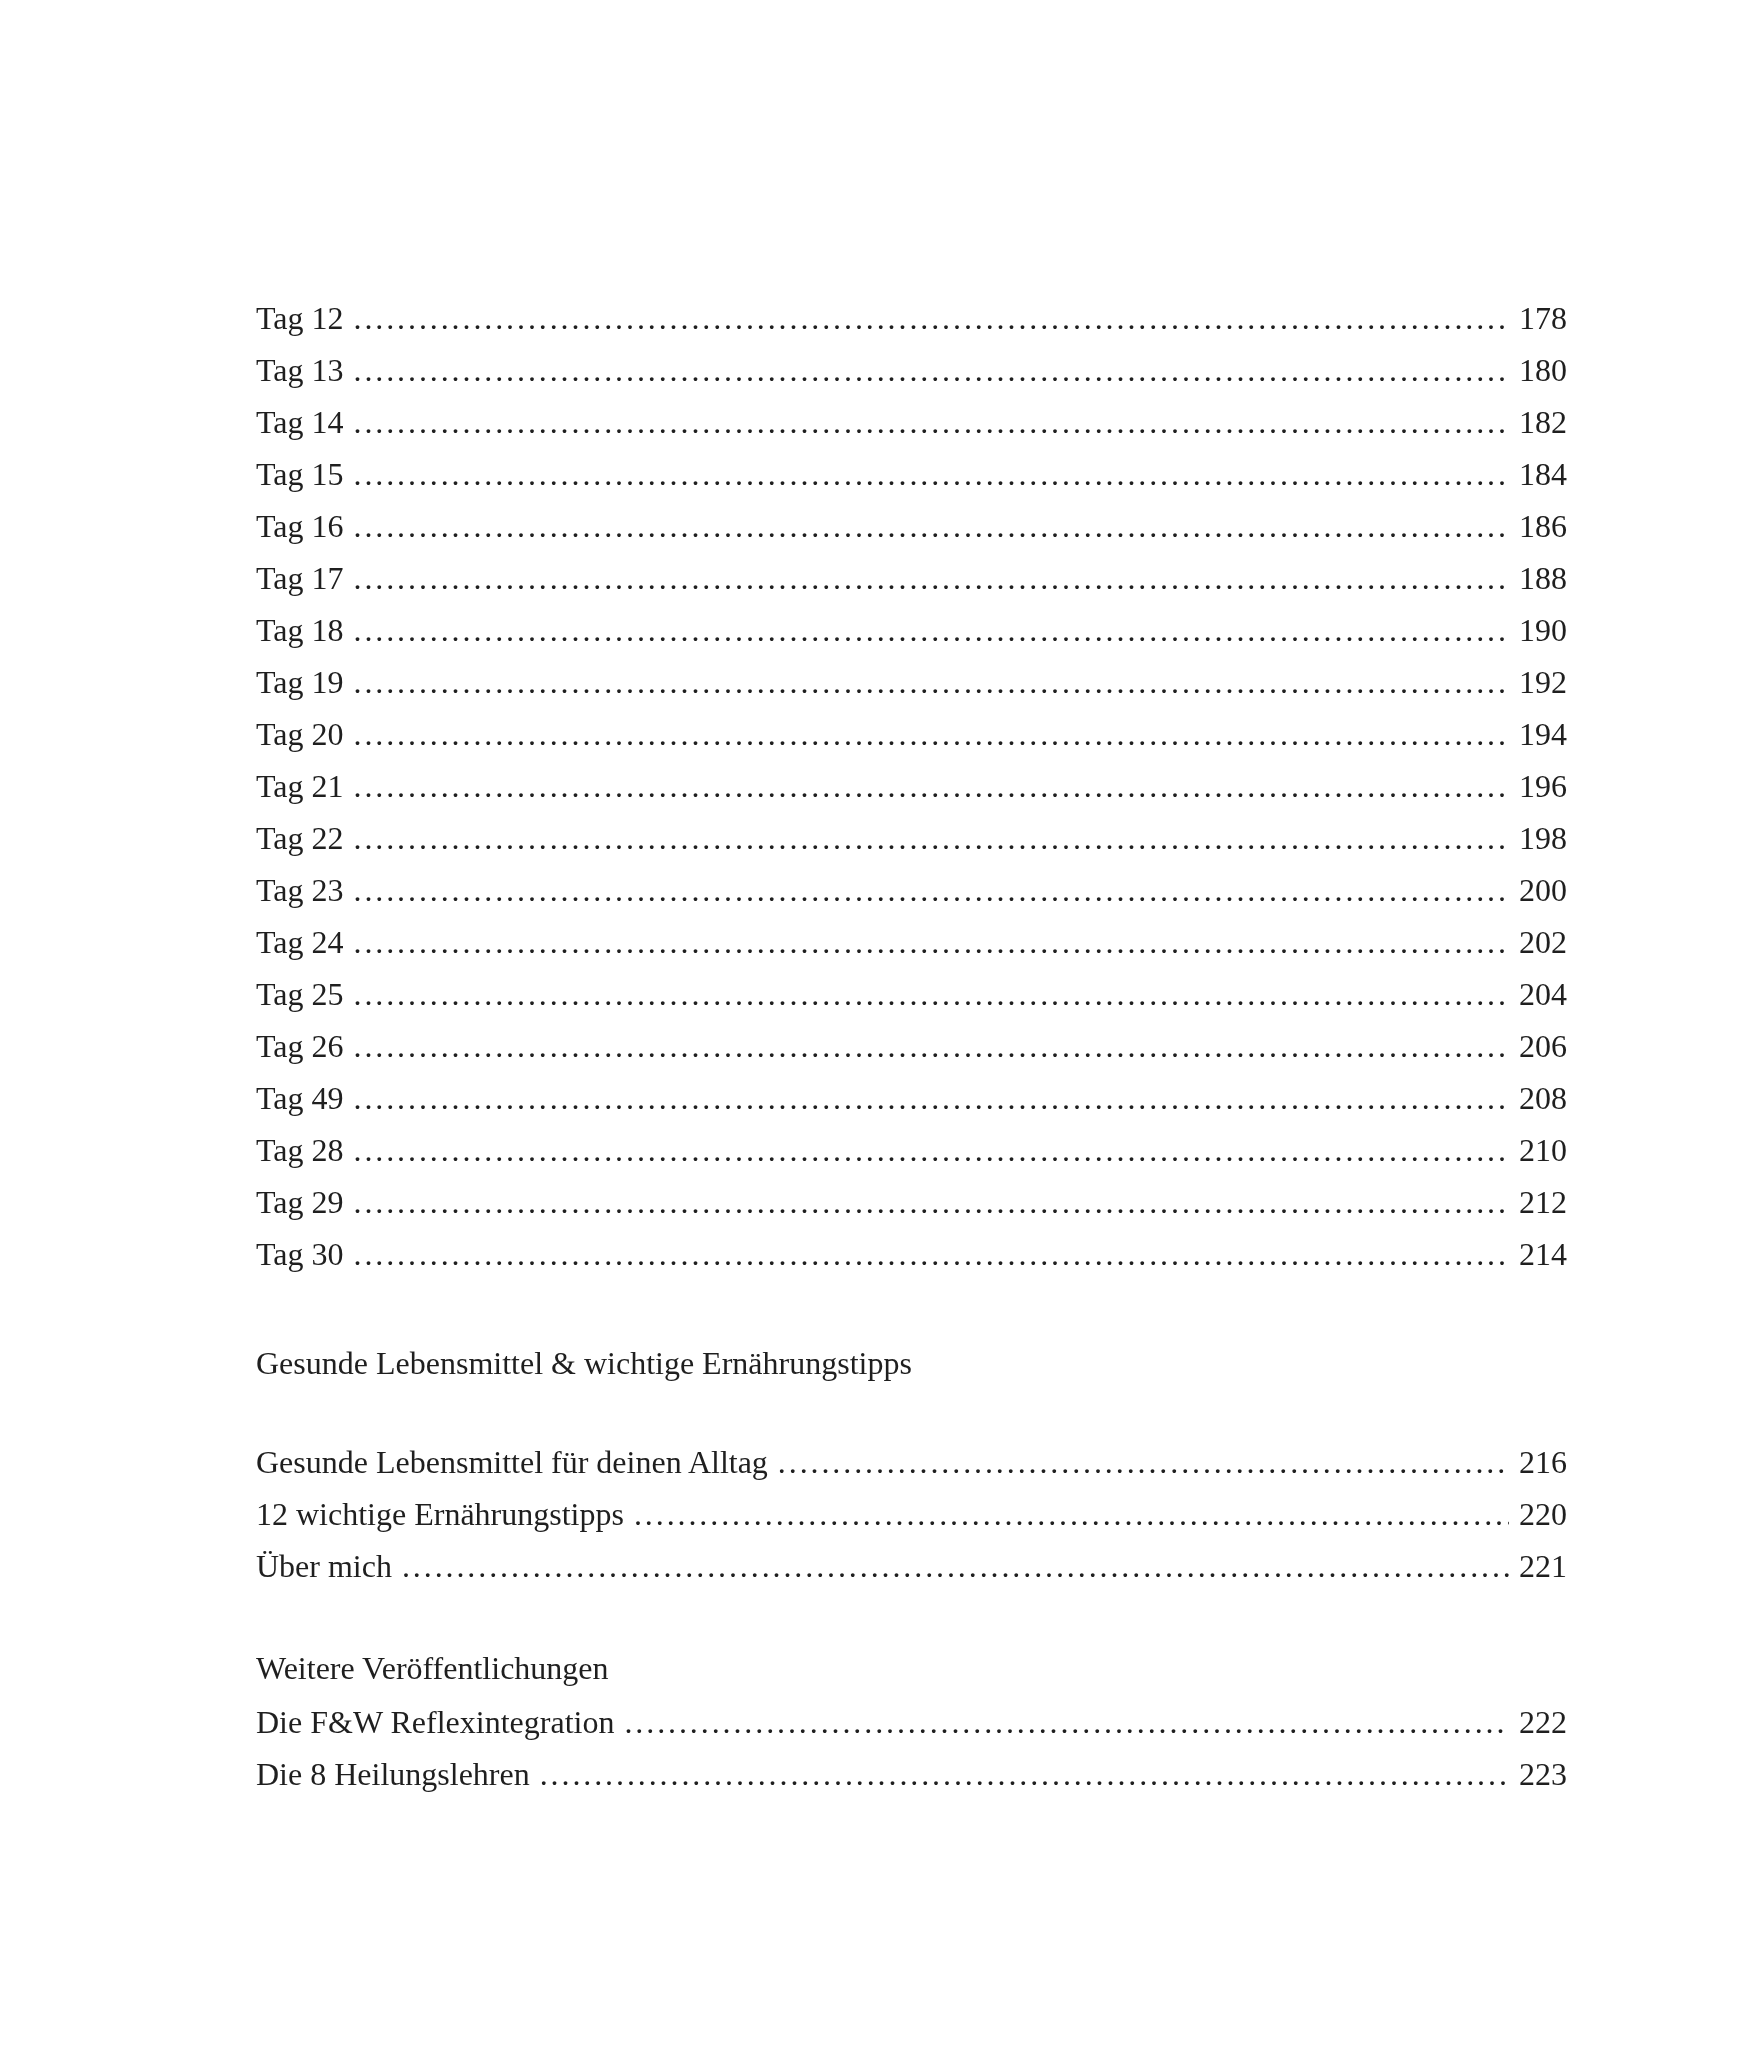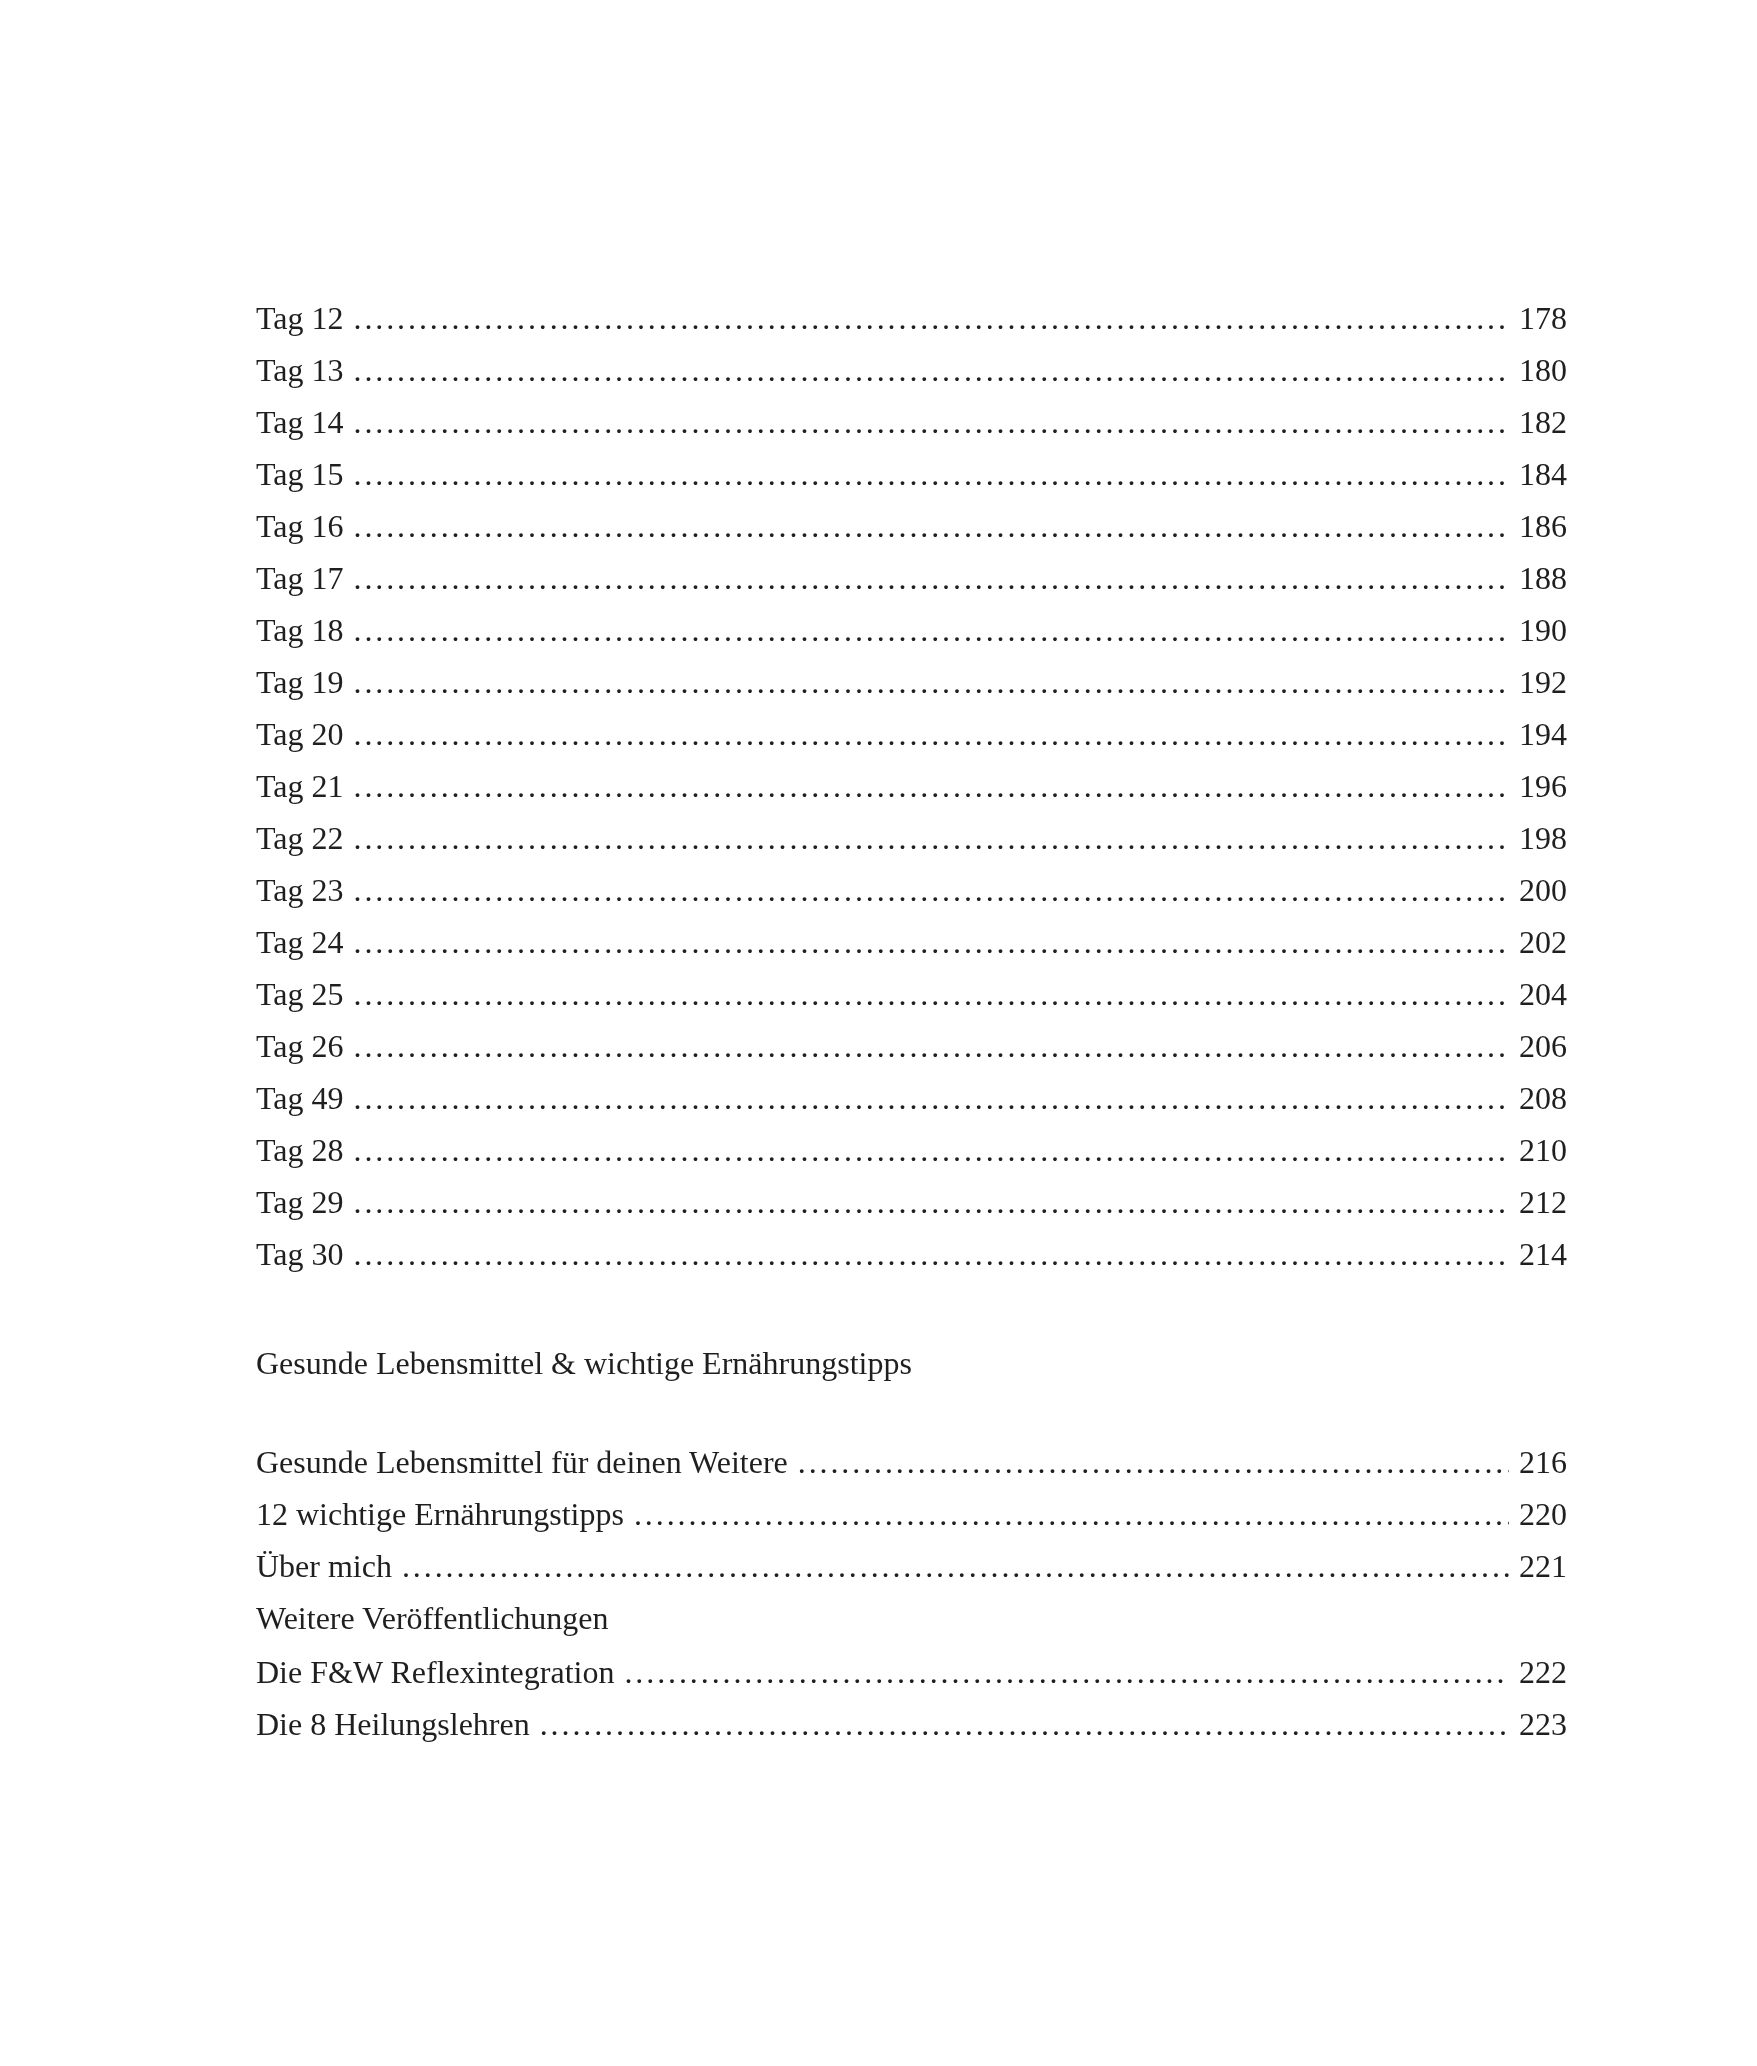--- a/index.html
+++ b/index.html
@@ -53,21 +53,21 @@
     align-items: flex-end;
     height: 52px;
     line-height: 52px;
     font-size: 32px;
     white-space: nowrap;
   }
   
   .gap-heading1  { margin-top: 57px; }
   .gap-food      { margin-top: 47px; }
   .gap-about     { }
-  .gap-heading2  { }
+  .gap-heading2  { margin-top: 50px; }
   .gap-pub       { margin-top: 2px;  }
 </style>
 </head>
 <body>
 
 <div class="toc">
 
   <div class="row">
     <span class="label">Tag 12</span>
     <span class="leader"></span>
@@ -162,21 +162,21 @@
     <span class="label">Tag 30</span>
     <span class="leader"></span>
     <span class="pagenum">214</span>
   </div>
 
   <div class="heading-row gap-heading1">
     <span class="label">Gesunde Lebensmittel &amp; wichtige Ernährungstipps</span>
   </div>
 
   <div class="row gap-food">
-    <span class="label">Gesunde Lebensmittel für deinen Weitere</span>
+    <span class="label">Gesunde Lebensmittel für deinen Alltag</span>
     <span class="leader"></span>
     <span class="pagenum">216</span>
   </div>
   <div class="row">
     <span class="label">12 wichtige Ernährungstipps</span>
     <span class="leader"></span>
     <span class="pagenum">220</span>
   </div>
 
   <div class="row gap-about">

